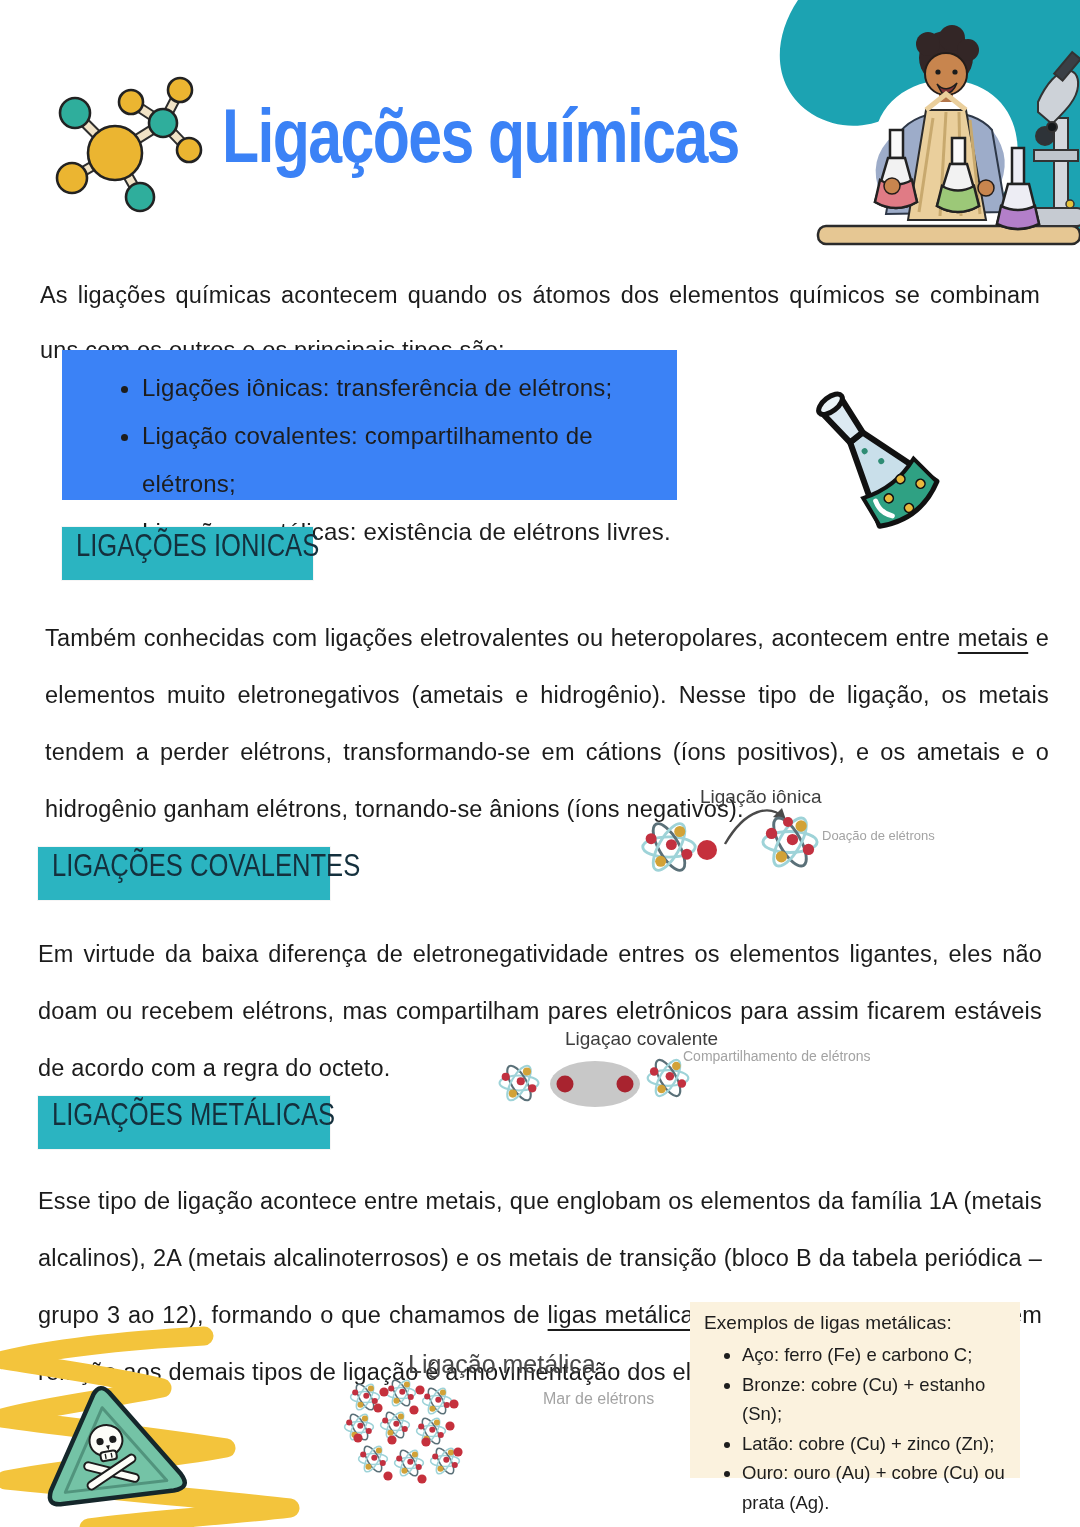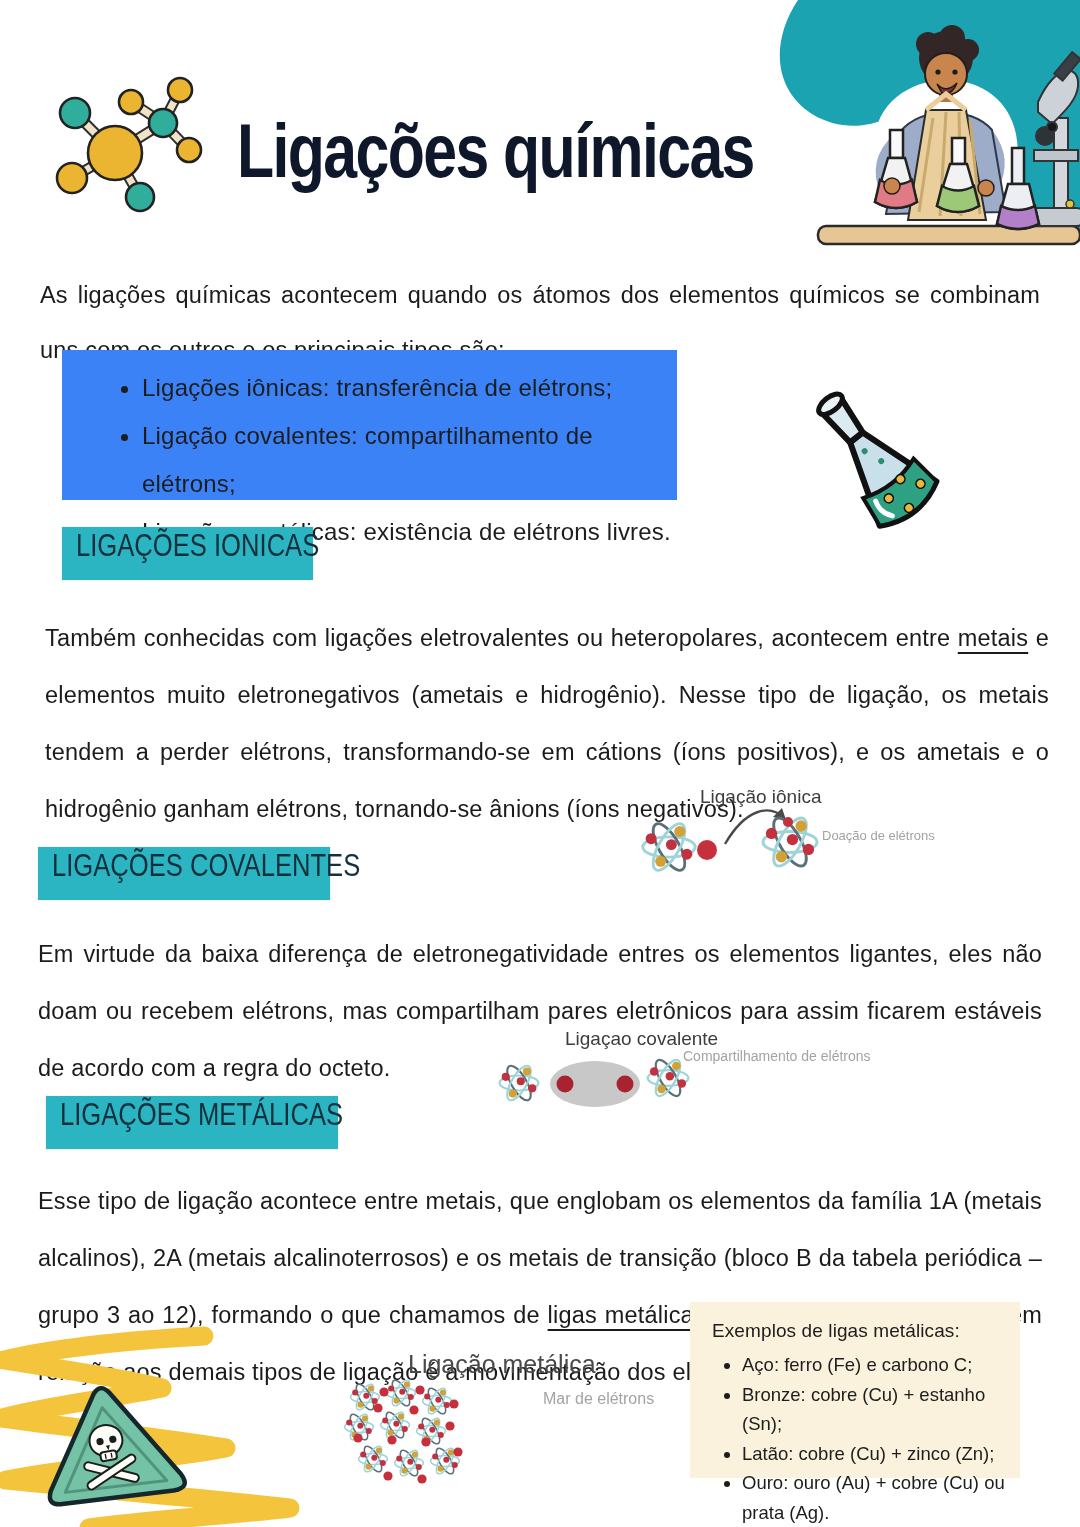--- a/index.html
+++ b/index.html
@@ -3,21 +3,21 @@
 <meta charset="utf-8">
 <style>
   html,body{margin:0;padding:0;background:#ffffff;}
   .page{
     position:relative;width:1080px;height:1527px;background:#ffffff;overflow:hidden;
     font-family:"Liberation Sans",sans-serif;color:#1d1d1d;
   }
   .abs{position:absolute;}
   
   .title{
-    left:222px;top:92px;margin:15px;font-size:76px;font-weight:800;color:#0f172a;
+    left:222px;top:92px;margin:0;font-size:76px;font-weight:800;color:#3b82f6;
     letter-spacing:-2px;white-space:nowrap;
   }
   .squeeze{display:inline-block;transform:scaleX(.8);transform-origin:0 50%;}
   
   .bodytext{
     left:40px;width:1000px;margin:0;font-size:23.5px;line-height:57px;
     text-align:justify;color:#1b1b1b;letter-spacing:.2px;
   }
   .intro{top:268px;line-height:55px;}
   .u{text-decoration:underline;text-decoration-thickness:2px;text-underline-offset:6px;}
@@ -27,34 +27,34 @@
   }
   .hlbox ul{margin:14px 0 0 48px;padding:0;font-size:24px;line-height:48px;letter-spacing:.2px;}
   
   .sech{
     background:#2BB4C1;color:#14303D;font-size:32px;font-weight:500;
     display:flex;align-items:flex-start;padding-left:14px;white-space:nowrap;
     box-shadow:0 0 0 1px rgba(0,0,0,0.04);
   }
   .sech-ionic{left:62px;top:527px;width:237px;height:53px;}
   .sech-cov{left:38px;top:847px;width:278px;height:53px;}
-  .sech-met{left:38px;top:1096px;width:278px;height:53px;margin-left:8px;}
+  .sech-met{left:38px;top:1096px;width:278px;height:53px;}
   .p-ionic{top:610px;left:45px;width:1004px;}
   .p-cov{top:926px;left:38px;width:1004px;}
   .p-met{top:1173px;left:38px;width:1004px;}
   
   .diag-title{color:#3D3D3D;font-size:19px;font-weight:500;white-space:nowrap;}
   .diag-sub{color:#A3A3A3;white-space:nowrap;}
   .met-title{font-size:25px;color:#4A4A4A;}
   
   .exbox{
     left:690px;top:1302px;width:330px;height:176px;background:#FBF2DE;
     padding:10px 0 0 14px;box-sizing:border-box;
   }
-  .exbox .extitle{font-size:19px;letter-spacing:.1px;margin:8px;}
+  .exbox .extitle{font-size:19px;letter-spacing:.1px;margin:0;}
   .exbox ul{margin:6px 0 0 38px;padding:0;font-size:18.5px;line-height:29.5px;letter-spacing:0;}
   svg{display:block;}
 </style>
 </head>
 <body>
 
 <div class="page">
 
   <div class="abs" style="left:740px;top:0;width:340px;height:256px;">
     <svg width="340" height="256" viewBox="0 0 340 256">

